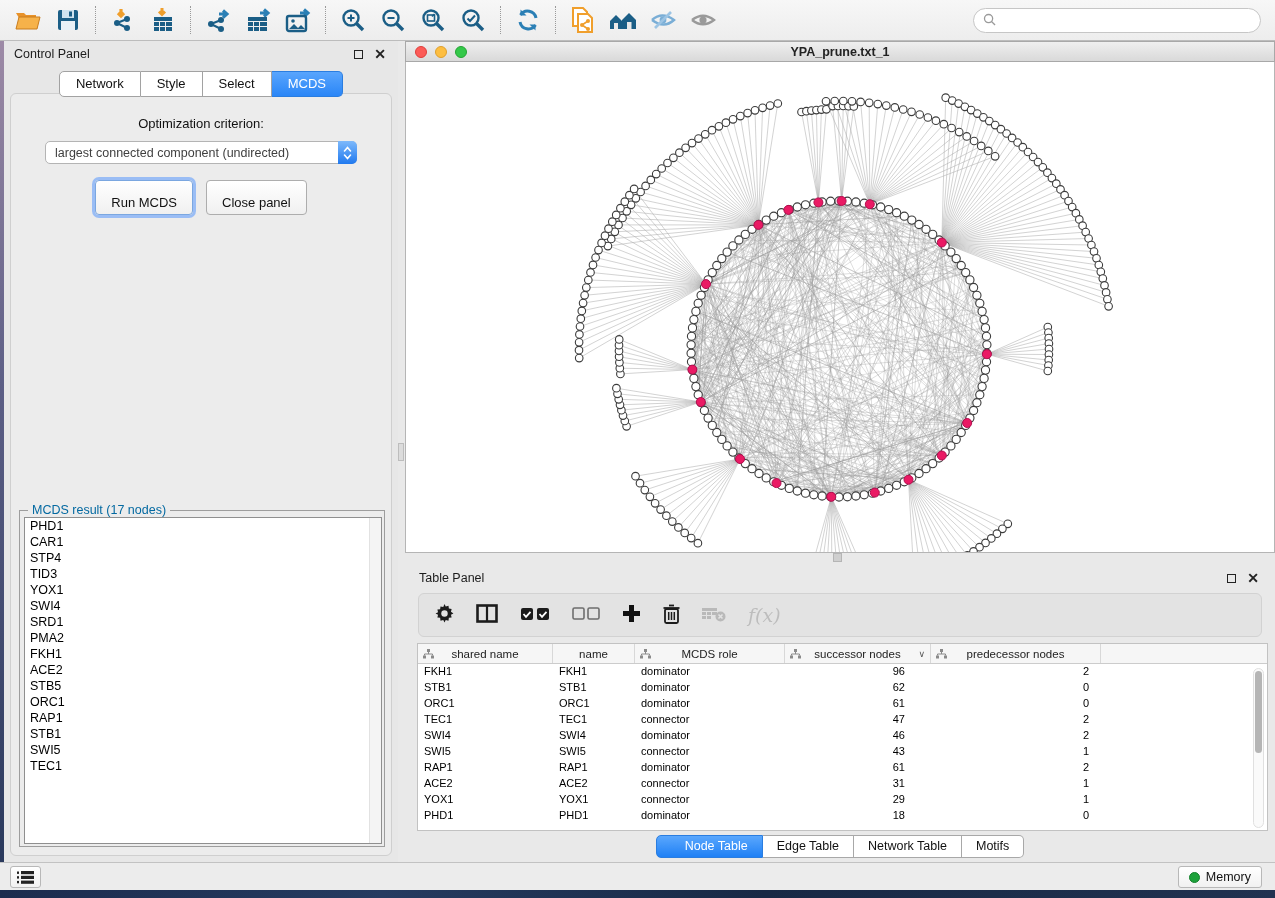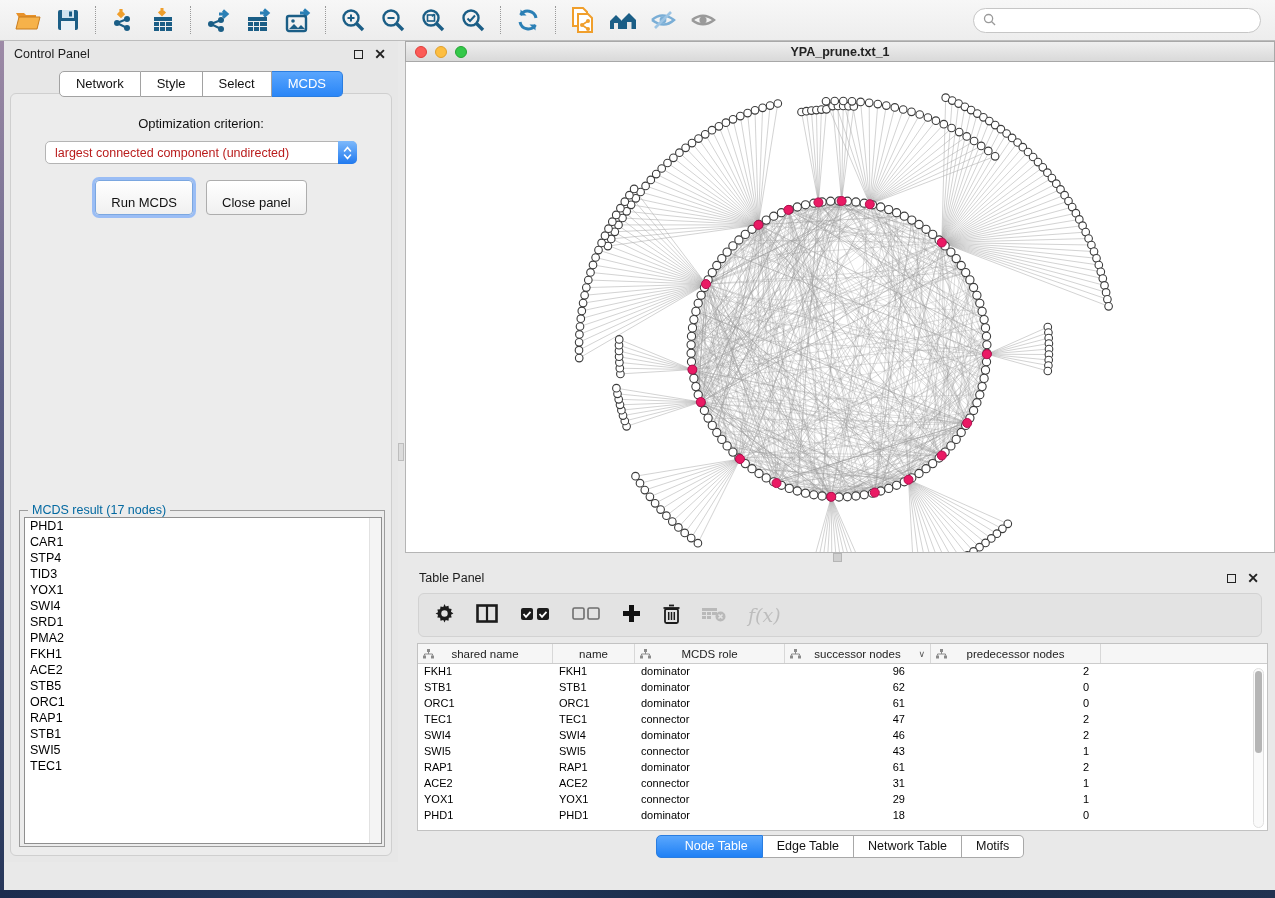--- a/index.html
+++ b/index.html
@@ -42,21 +42,21 @@
     color:#111; }
   .cp-tab:first-child { border-left:1px solid #a2a2a2; border-radius:5px 0 0 5px; }
   .cp-tab:last-child { border-radius:0 5px 5px 0; }
   .cp-tab.active { background:linear-gradient(#59a5fd,#2a86f7); border-color:#2a7de0; color:#fff; }
 
   .cp-body { position:absolute; left:6px; top:52px; width:382px; height:763px;
     background:#ececec; border:1px solid #cfcfcf; border-radius:6px; }
   .opt-label { text-align:center; margin-top:22px; font-size:13px; color:#111; }
   .opt-select { margin:10px auto 0; width:312px; height:23px; background:#fff;
     border:1px solid #b4b4b4; border-radius:5px; display:flex; align-items:center; position:relative; }
-  .opt-select .sel-text { flex:1; font-size:12.5px; padding-left:9px; color:#b91c1c; white-space:nowrap; }
+  .opt-select .sel-text { flex:1; font-size:12.5px; padding-left:9px; color:#404040; white-space:nowrap; }
   .sel-stepper { width:19px; height:23px; margin-right:-1px; border-radius:0 5px 5px 0;
     background:linear-gradient(#7db9fb,#2079ef); display:flex; flex-direction:column;
     align-items:center; justify-content:center; color:#fff; }
   .sel-stepper svg { display:block; }
   .cp-buttons { display:flex; justify-content:center; gap:13px; margin-top:16px; }
   .btn { font-family:"Liberation Sans",sans-serif; font-size:13px; background:linear-gradient(#ffffff,#f0f0f0);
     border:1px solid #adadad; border-radius:4px; padding:14px 15px 4px; color:#111; }
   .btn.focused { box-shadow:0 0 0 3px rgba(110,165,250,.65); border-color:#7ba7e0; }
 
   .result-box { position:absolute; left:8px; top:416px; width:366px; height:337px;
@@ -1668,15 +1668,31 @@
         </div>
     </div>
     <div class="tp-tabs" id="tp-tabs">
         <div class="tp-tab active">Node Table</div>
         <div class="tp-tab">Edge Table</div>
         <div class="tp-tab">Network Table</div>
         <div class="tp-tab">Motifs</div>
       </div>
   </div>
 
+  <div class="status-bar">
+    <div class="list-btn">
+      <svg width="17" height="13" viewBox="0 0 17 13">
+        <rect x="0" y="0.5" width="2" height="2.4" fill="#222"></rect>
+          <rect x="4" y="0" width="13" height="3.2" fill="#222"></rect>
+        <rect x="0" y="5.2" width="2" height="2.4" fill="#222"></rect>
+          <rect x="4" y="4.8" width="13" height="3.2" fill="#222"></rect>
+        <rect x="0" y="9.9" width="2" height="2.4" fill="#222"></rect>
+          <rect x="4" y="9.6" width="13" height="3.2" fill="#222"></rect>
+      </svg>
+    </div>
+    <div class="memory-btn">
+      <span class="memory-dot"></span>
+      <span class="lbl">Memory</span>
+    </div>
+  </div>
 
 </div>
 <div class="desk-bottom"></div>
 
 </body></html>

